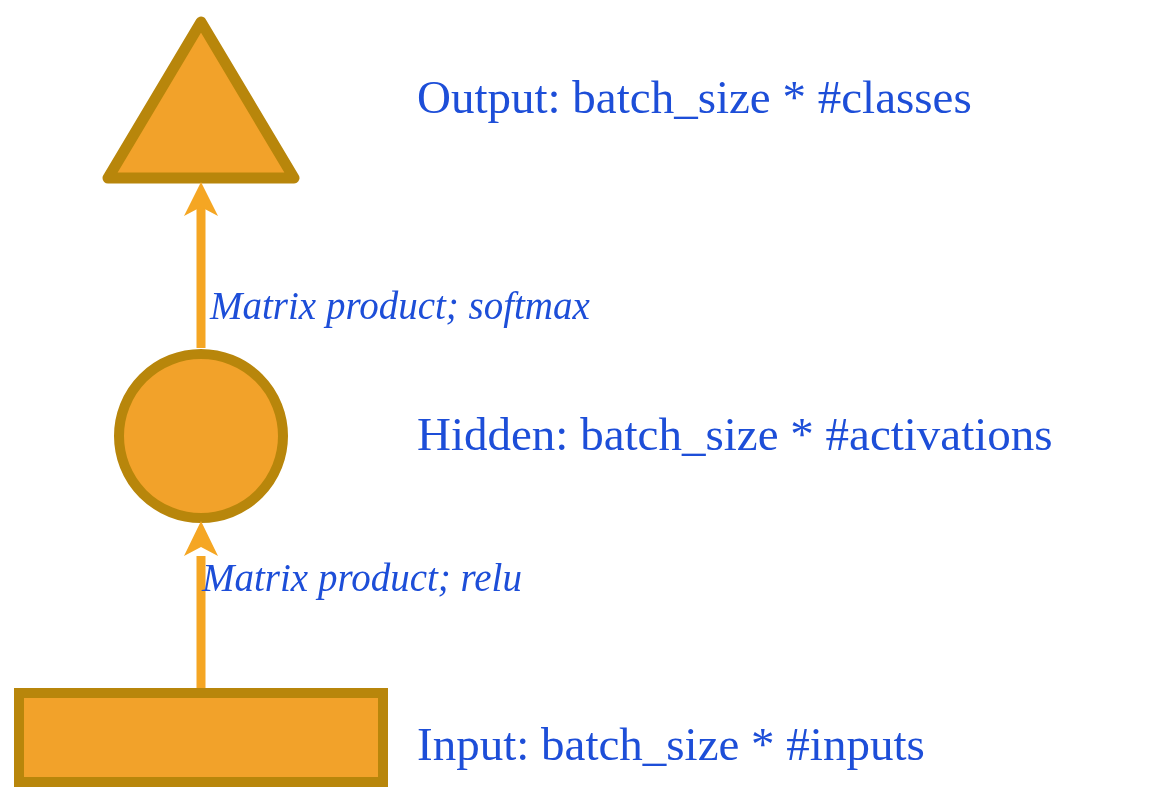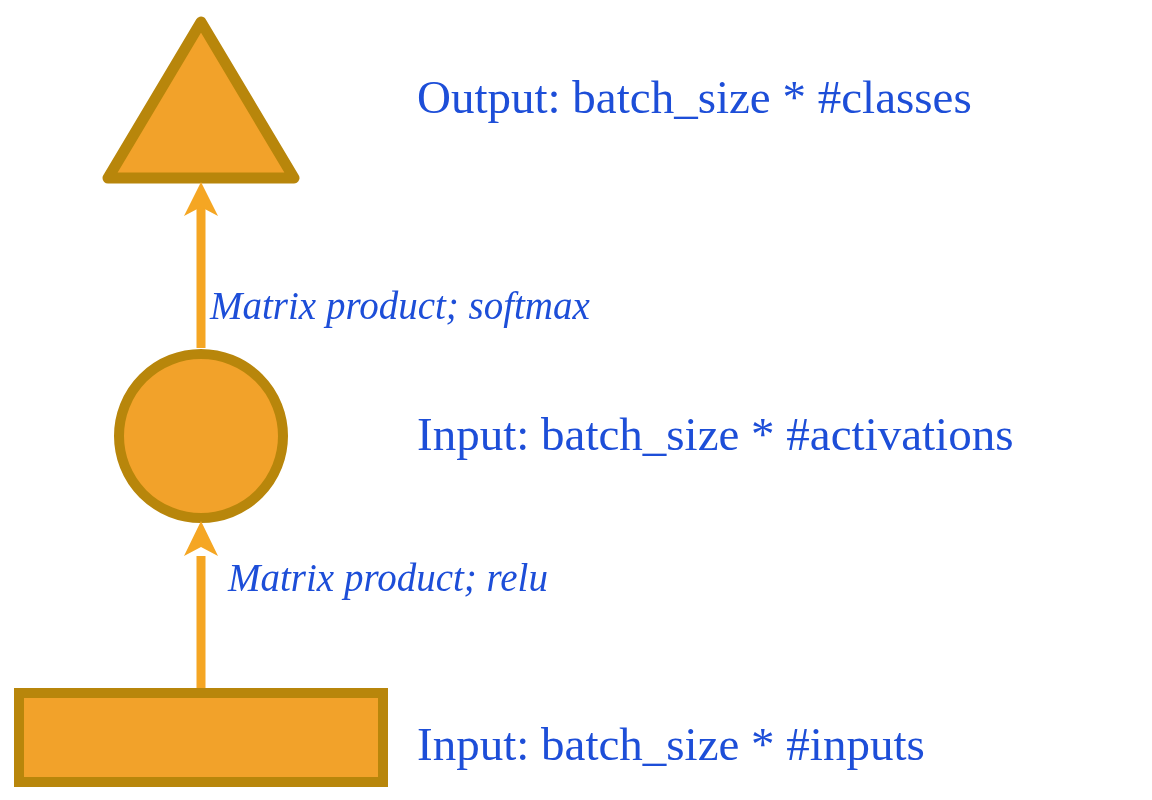--- a/index.html
+++ b/index.html
@@ -33,21 +33,21 @@
     font-size: 47px;
   }
   .edge-label {
     font-size: 39px;
     font-style: italic;
   }
   #lbl-output { left: 417px; top: 74px; }
   #lbl-hidden { left: 417px; top: 411px; }
   #lbl-input  { left: 417px; top: 721px; }
   #lbl-softmax { left: 210px; top: 242px; margin-top: 44px; }
-  #lbl-relu    { left: 228px; top: 558px; }
+  #lbl-relu    { left: 202px; top: 558px; }
 </style>
 </head>
 <body>
 
 <svg id="canvas" viewBox="0 0 1152 800" xmlns="http://www.w3.org/2000/svg">
 
   <polygon points="201,22 294,178 108,178" fill="#F2A22A" stroke="#B8860B" stroke-width="11" stroke-linejoin="round"></polygon>
 
   <g>
     <line x1="201" y1="348" x2="201" y2="196" stroke="#F5A623" stroke-width="9"></line>
@@ -59,19 +59,19 @@
   <g>
     <line x1="201" y1="690" x2="201" y2="556" stroke="#F5A623" stroke-width="9"></line>
     <polygon points="201,521 218,556 201,547 184,556" fill="#F5A623"></polygon>
   </g>
 
   <rect x="19" y="693" width="364" height="89" fill="#F2A22A" stroke="#B8860B" stroke-width="10"></rect>
 </svg>
 
 <div class="label layer-label" id="lbl-output">Output: batch_size * #classes</div>
 
-<div class="label layer-label" id="lbl-hidden">Input: batch_size * #activations</div>
+<div class="label layer-label" id="lbl-hidden">Hidden: batch_size * #activations</div>
 
 <div class="label layer-label" id="lbl-input">Input: batch_size * #inputs</div>
 
 <div class="label edge-label" id="lbl-softmax">Matrix product; softmax</div>
 
 <div class="label edge-label" id="lbl-relu">Matrix product; relu</div>
 
 </body></html>

